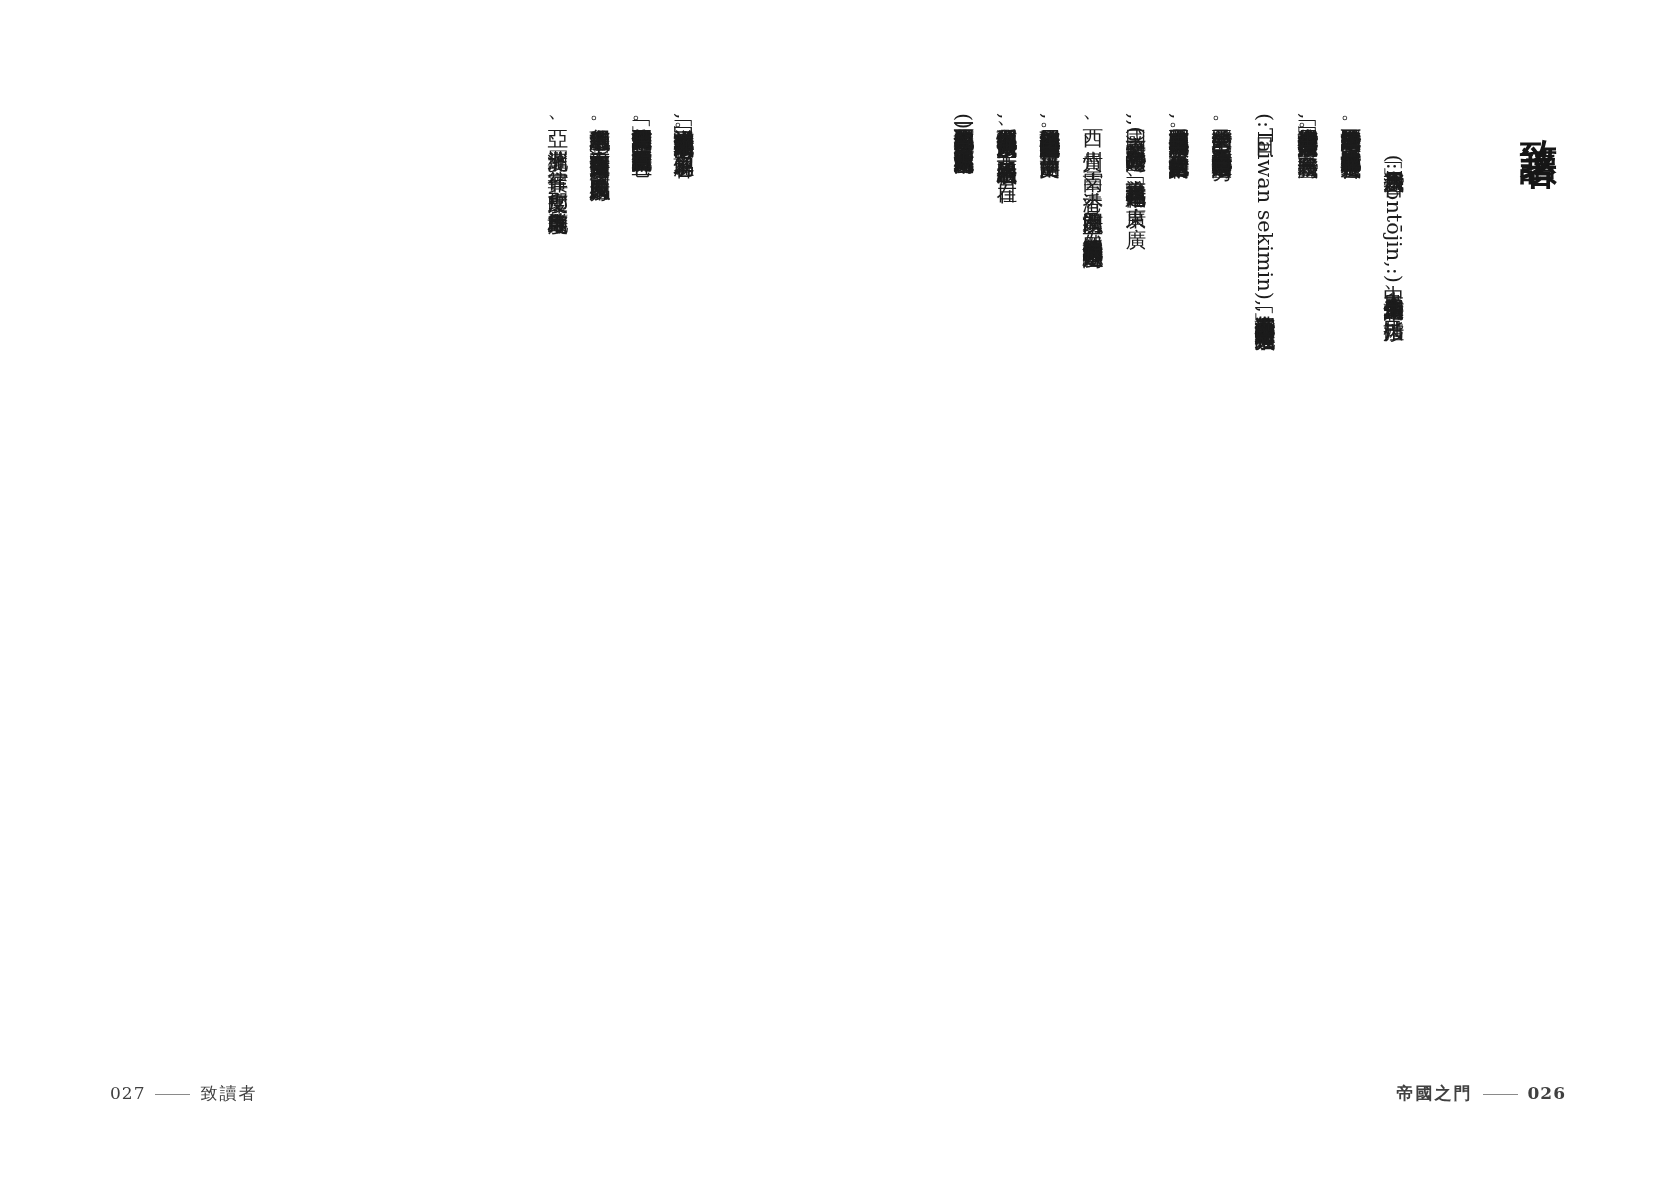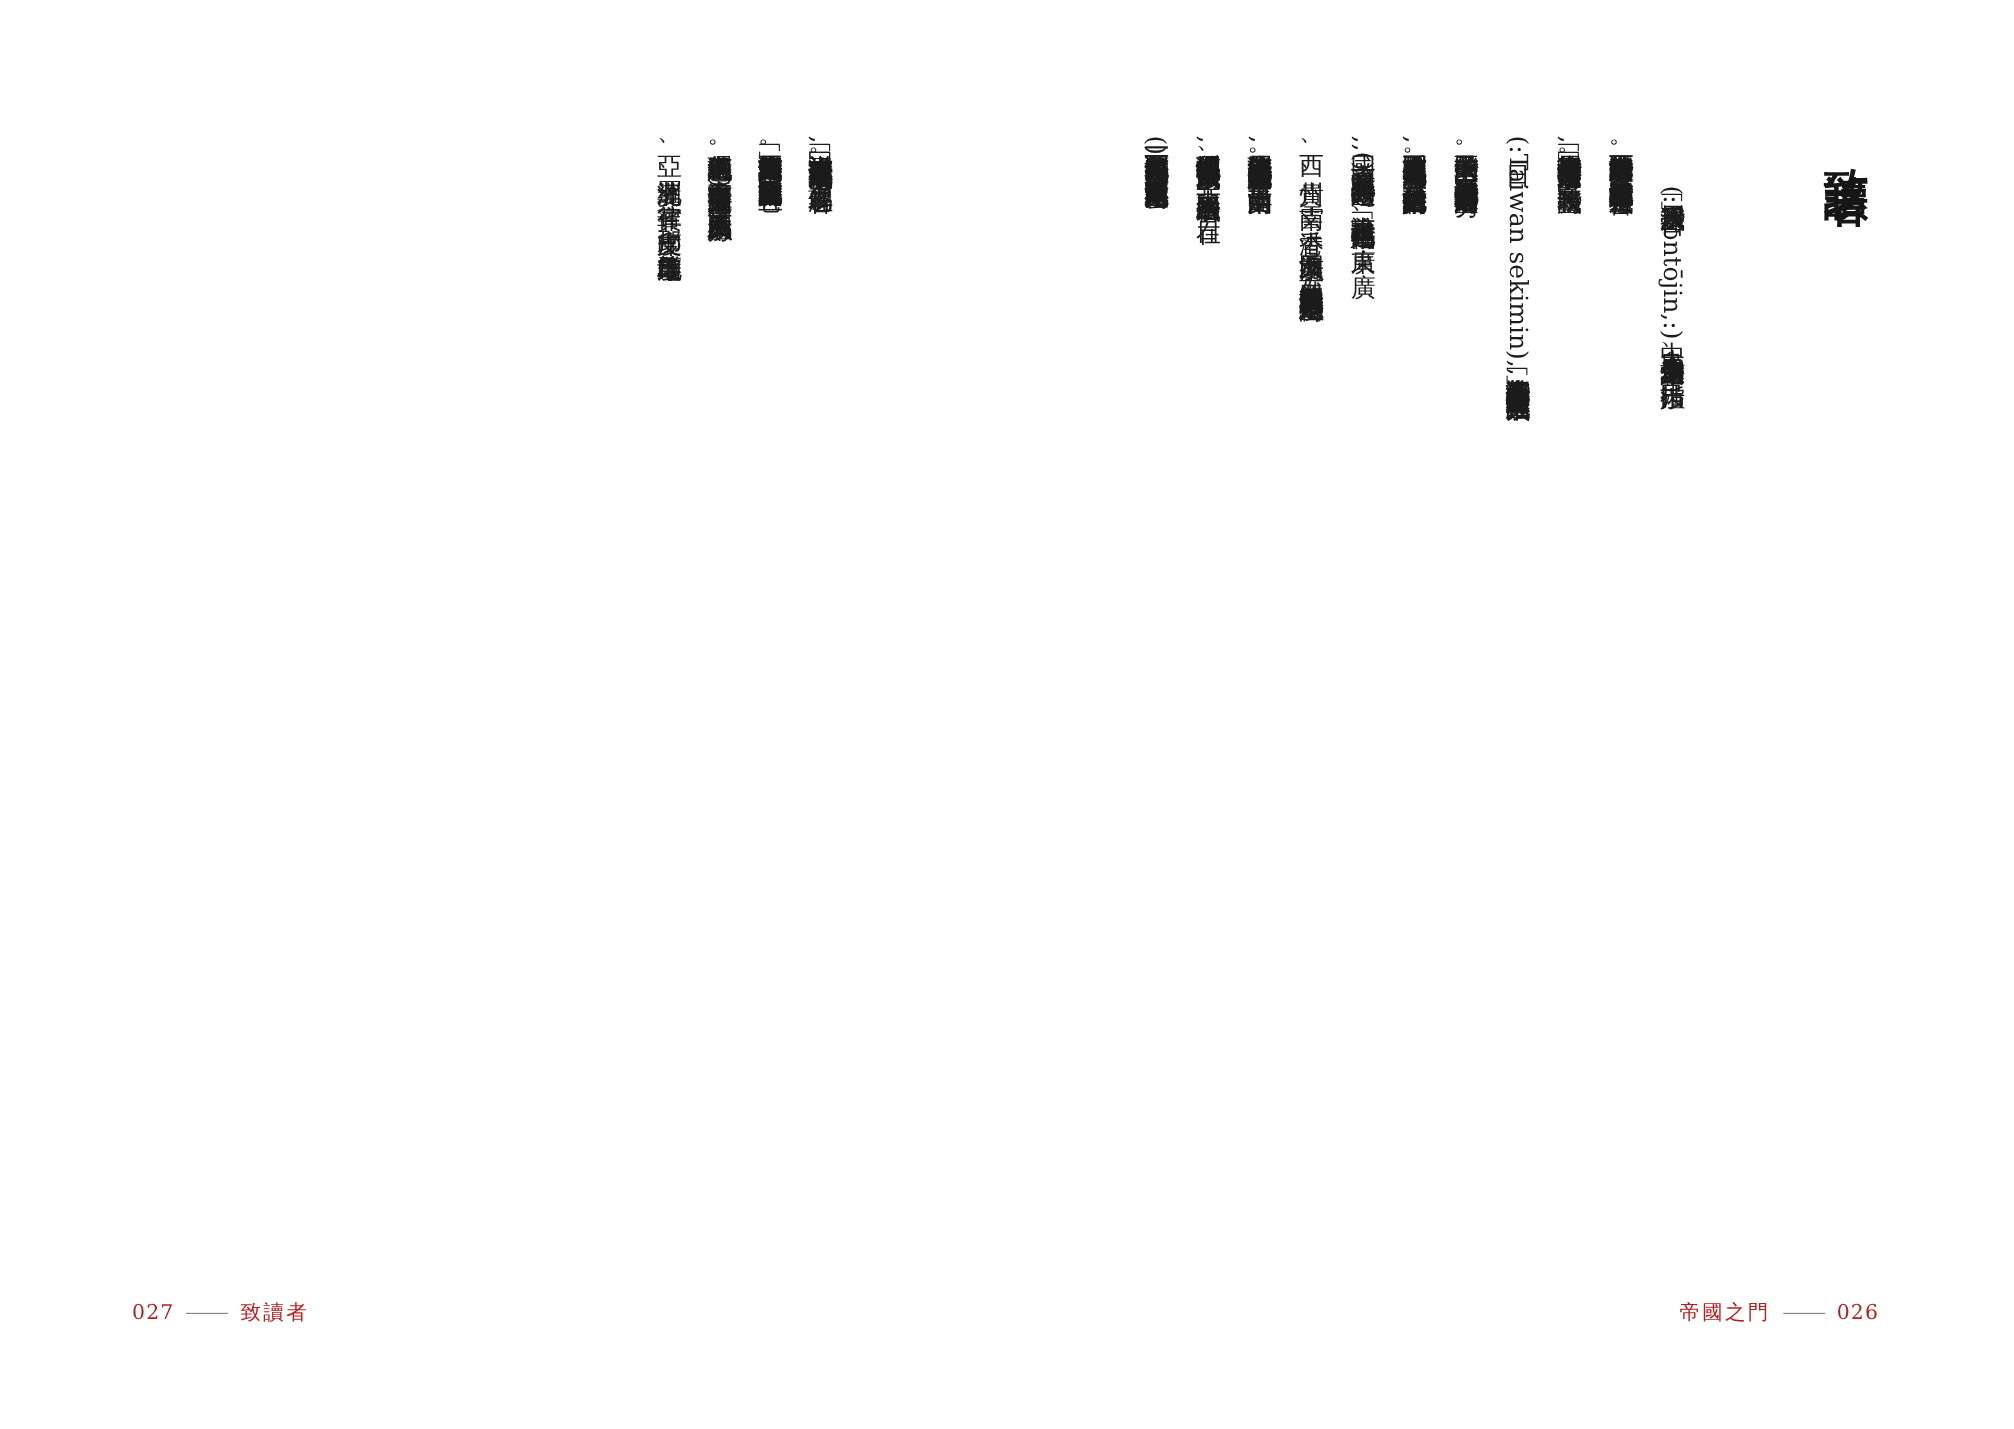--- a/index.html
+++ b/index.html
@@ -44,25 +44,25 @@
     line-height: 42px;
   }
   .tcol {
     white-space: nowrap;
   }
   .footer {
     position: absolute;
     top: 1082px;
     font-size: 17px;
     letter-spacing: 2px;
-    color: #b91c1c;
+    color: #404040;
     white-space: nowrap;
   }
   .footer-left  { left: 110px; }
-  .footer-right { right: 112px; }
+  .footer-right { right: 112px; font-weight: bold; }
   .footer .rule {
     display: inline-block;
     width: 35px;
     height: 0;
     border-bottom: 1.5px solid #8a8a8a;
     margin: 0 10px 4px 10px;
     vertical-align: baseline;
   }
   .footer .num { letter-spacing: 1px; }
 </style>

